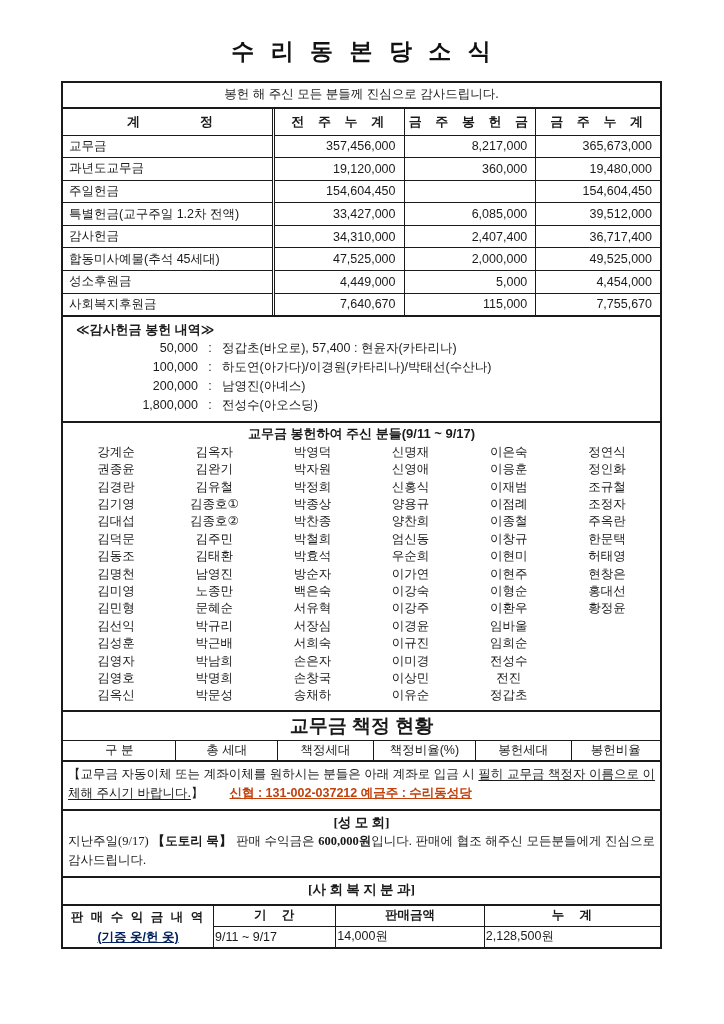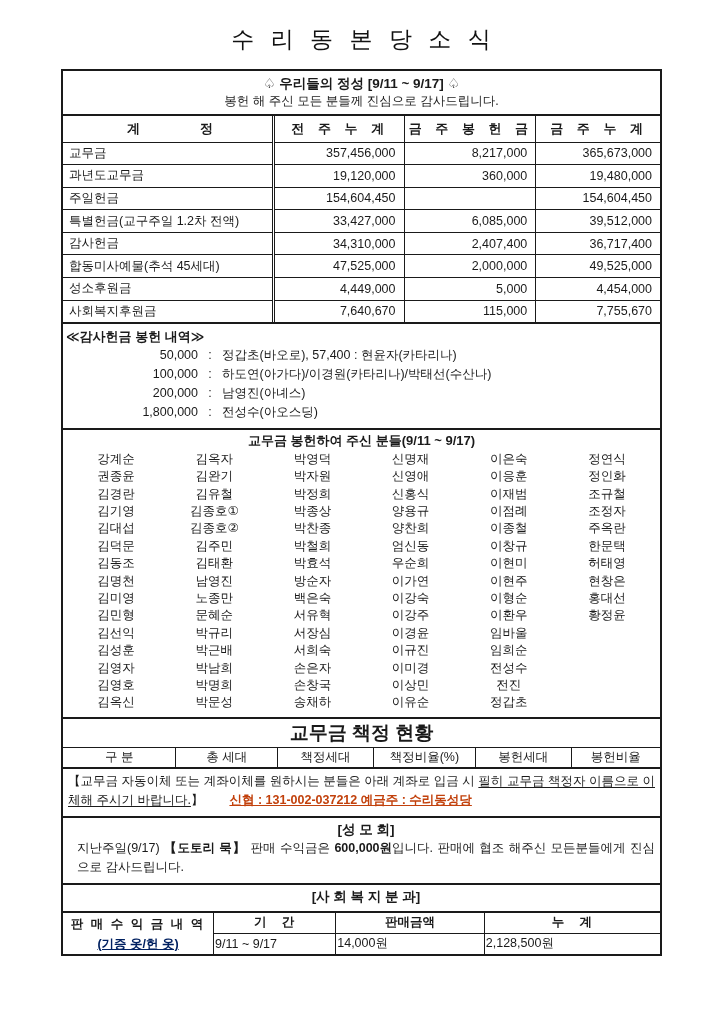--- a/index.html
+++ b/index.html
@@ -6,24 +6,24 @@
   html,body { margin:0; padding:0; }
   body {
     width:724px; height:1024px;
     background:#ffffff;
     color:#1a1a1a;
     font-family:"Liberation Sans","DejaVu Sans",sans-serif;
     font-size:12.5px;
   }
   .sheet { position:relative; width:724px; height:1024px; overflow:hidden; }
   .title {
-    margin:24px 0 14px 0;
+    margin:36px 0 14px 0;
     text-align:center;
     font-size:23px;
-    font-weight:normal;
+    font-weight:bold;
     letter-spacing:2px;
     word-spacing:6px;
     color:#111;
   }
   .content { width:601px; margin-left:61px; }
 
   .box { border:2px solid #1a1a1a; }
   .box + .box, .content > table + div, .content > div + table, .content > table + table { margin-top:-2px; }
 
   
@@ -36,21 +36,21 @@
   th, td { border:1px solid #1a1a1a; overflow:hidden; white-space:nowrap; }
   .main-table th { height:27px; font-size:13px; font-weight:bold; text-align:center; word-spacing:4px; letter-spacing:3px; }
   .main-table td { height:22.6px; font-size:12.5px; }
   .main-table .acct-h { letter-spacing:0; }
   .acct-h .spread { display:flex; justify-content:space-between; padding:0 58px; }
   .main-table .lbl { text-align:left; padding-left:6px; border-right:3px double #1a1a1a; }
   .main-table .num { text-align:right; padding-right:8px; }
 
   
   .thanks-box { padding:3px 0 6px 0; }
-  .thanks-title { font-weight:bold; font-size:13px; padding-left:3px; line-height:19px; }
+  .thanks-title { font-weight:bold; font-size:13px; padding-left:13px; line-height:19px; }
   .thanks-line { display:flex; line-height:19px; }
   .thanks-amount { width:135px; text-align:right; flex:0 0 auto; }
   .thanks-colon { width:24px; text-align:center; flex:0 0 auto; }
   .thanks-donors { flex:1; }
 
   
   .donors-box { padding:1px 4px 5px 4px; }
   .donors-title { text-align:center; font-weight:bold; font-size:13px; line-height:20px; }
   .donors-grid { display:grid; grid-template-columns:repeat(6,1fr); }
   .donors-grid span { text-align:center; line-height:17.4px; font-size:12.5px; }
@@ -59,21 +59,21 @@
   .assess-table .a-title { height:20px; font-weight:bold; font-size:19px; text-align:center; }
   .assess-table th { height:19px; font-weight:normal; font-size:12.5px; }
   .assess-table td { height:20px; text-align:center; font-size:12.5px; }
 
   
   .note-box { padding:3px 5px 5px 5px; line-height:19.5px; text-align:justify; }
   .note-box p, .sec-box p { margin:0; }
   u { text-underline-offset:2px; }
   .blue-link { color:#c2410c; font-weight:bold; text-decoration:underline; margin-left:26px; white-space:nowrap; }
 
-  .sec-box { padding:2px 5px 5px 14px; }
+  .sec-box { padding:2px 5px 5px 5px;font-family:Liberation Serif, serif; }
   .sec-header { text-align:center; font-weight:bold; font-size:13.5px; line-height:19px; }
   .sec-body { line-height:19.5px; text-align:justify; }
   .bold { font-weight:bold; }
 
   
   .sales-table th, .sales-table td { font-size:12.5px; }
   .sales-table .s-label { height:42px; text-align:center; }
   .s-label-l1 { font-weight:bold; letter-spacing:2px; line-height:21px; }
   .s-label-l2 { font-weight:bold; color:#002060; text-decoration:underline; line-height:18px; }
   .sales-table .s-head { height:21px; font-weight:bold; text-align:center; word-spacing:10px; letter-spacing:1px; }
@@ -82,21 +82,20 @@
 </style>
 </head>
 <body>
 
 <div class="sheet">
   <h1 class="title">수 리 동 본 당 소 식</h1>
 
   <div class="content">
 
     <div class="box header-box">
-      <div class="hdr-line1">♤ 우리들의 정성 [9/11 ~ 9/17] ♤</div>
       <div class="hdr-line2">봉헌 해 주신 모든 분들께 진심으로 감사드립니다.</div>
     </div>
 
     <table class="main-table">
       <colgroup>
         <col style="width:35.3%">
           <col style="width:21.8%">
           <col style="width:22%">
           <col style="width:20.9%">
       </colgroup>

